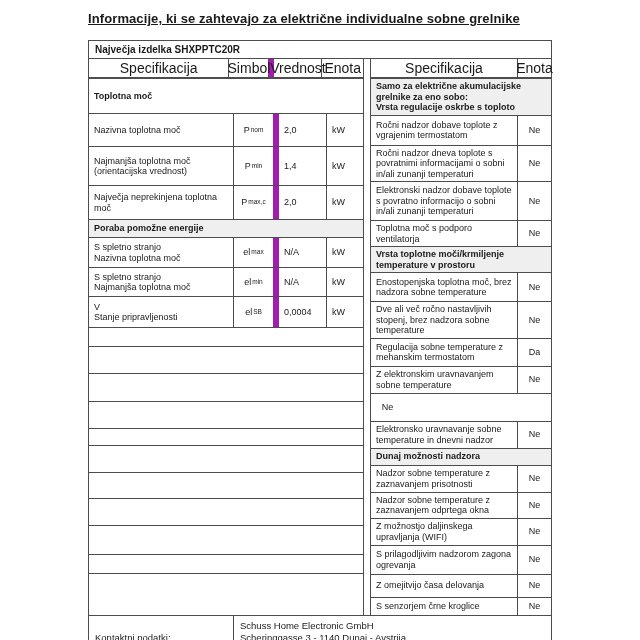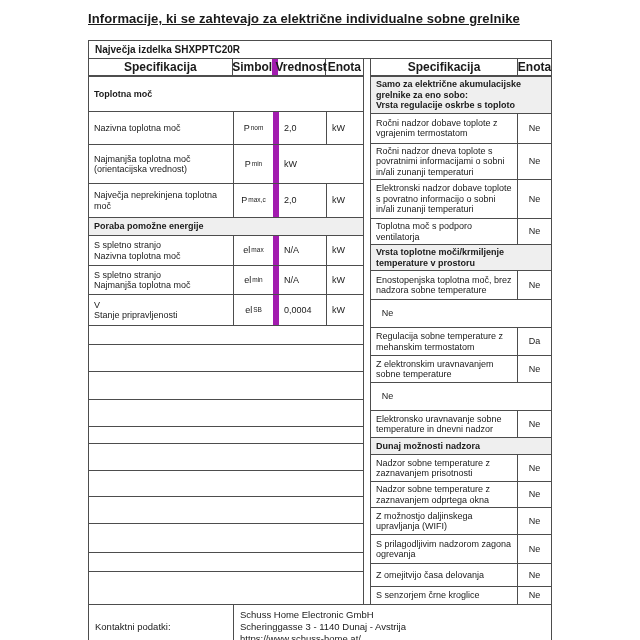--- a/index.html
+++ b/index.html
@@ -7,21 +7,21 @@
   body { background:#ffffff; font-family:"Liberation Sans", sans-serif; color:#1a1a1a; }
   .page { position:relative; width:640px; height:640px; background:#ffffff; overflow:hidden; }
   .title { position:absolute; left:88px; top:11px; width:470px; font-size:13px; font-weight:bold;
            text-decoration:underline; letter-spacing:0.1px; }
   .sheet { position:absolute; left:88px; top:40px; width:464px; border:1px solid #4d4d4d; background:#fff; }
   .product-row { border-bottom:1px solid #4d4d4d; font-weight:bold; font-size:10px; padding:3px 6px; }
   .cols { display:flex; align-items:stretch; }
   .left-col { width:275px; border-right:1px solid #4d4d4d; display:flex; flex-direction:column; }
   .gap { width:6px; background:#fff; }
   .right-col { flex:1; border-left:1px solid #4d4d4d; display:flex; flex-direction:column; }
-  .hdr-row { display:flex; font-weight:bold; font-size:12px; border-bottom:2px solid #4d4d4d; min-height:17px;align-items:center; }
+  .hdr-row { display:flex; font-weight:normal; font-size:14px; border-bottom:2px solid #4d4d4d; min-height:17px;align-items:center; }
   .hdr-row .hc { display:flex; align-items:center; justify-content:center; padding:1px 2px; }
   .lrow, .rrow { display:flex; border-bottom:1px solid #4d4d4d; font-size:9px; line-height:10.5px; }
   .left-col > :last-child, .right-col > :last-child { border-bottom:none; }
   .c { padding:2px 5px; display:flex; flex-direction:column; justify-content:center; white-space:pre-line; }
   .l-spec { width:145px; border-right:1px solid #4d4d4d; }
   .l-sym  { width:45px;  border-right:6px solid #a21caf; flex-direction:row; align-items:center; }
   .l-val  { width:48px;  border-right:1px solid #4d4d4d; }
   .l-unit { flex:1; }
   .r-spec { flex:1; border-right:1px solid #4d4d4d; }
   .r-unit { width:33px; align-items:center; text-align:center; justify-content:center; }
@@ -62,20 +62,21 @@
           <div class="c l-spec">Nazivna toplotna moč</div>
           <div class="c l-sym"><span>P</span><sub>nom</sub></div>
           <div class="c l-val">2,0</div>
           <div class="c l-unit">kW</div>
         </div>
 
         <div class="lrow" style="min-height:39px">
           <div class="c l-spec">Najmanjša toplotna moč
 (orientacijska vrednost)</div>
           <div class="c l-sym"><span>P</span><sub>min</sub></div>
+          <div class="c l-val">1,4</div>
           <div class="c l-unit">kW</div>
         </div>
 
         <div class="lrow" style="min-height:34px">
           <div class="c l-spec">Največja neprekinjena toplotna moč</div>
           <div class="c l-sym"><span>P</span><sub>max,c</sub></div>
           <div class="c l-val">2,0</div>
           <div class="c l-unit">kW</div>
         </div>
 
@@ -146,20 +147,21 @@
           <div class="c r-unit">Ne</div>
         </div>
 
         <div class="section" style="min-height:24px">Vrsta toplotne moči/krmiljenje temperature v prostoru</div>
 
         <div class="rrow" style="min-height:29px">
           <div class="c r-spec">Enostopenjska toplotna moč, brez nadzora sobne temperature</div>
           <div class="c r-unit">Ne</div>
         </div>
         <div class="rrow" style="min-height:28px">
+          <div class="c r-spec">Dve ali več ročno nastavljivih stopenj, brez nadzora sobne temperature</div>
           <div class="c r-unit">Ne</div>
         </div>
         <div class="rrow" style="min-height:28px">
           <div class="c r-spec">Regulacija sobne temperature z mehanskim termostatom</div>
           <div class="c r-unit">Da</div>
         </div>
         <div class="rrow" style="min-height:27px">
           <div class="c r-spec">Z elektronskim uravnavanjem sobne temperature</div>
           <div class="c r-unit">Ne</div>
         </div>

